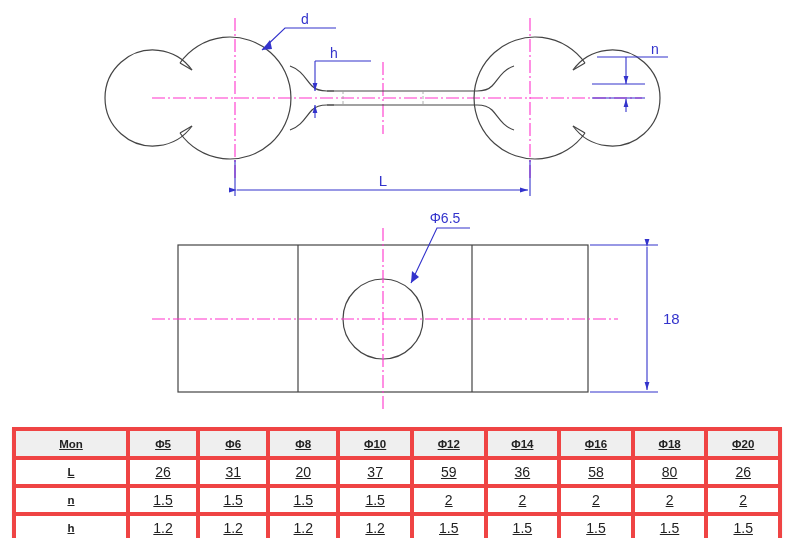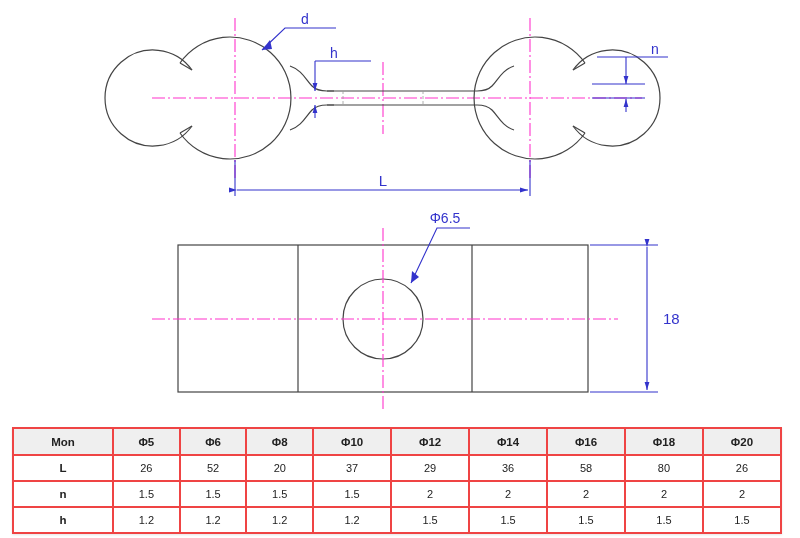--- a/index.html
+++ b/index.html
@@ -15,35 +15,36 @@
   .table-wrap{
     position:absolute;left:12px;top:427px;width:770px;
   }
   table.spec{
     border-collapse:collapse;width:770px;
     font-family:"Liberation Sans", sans-serif;
     background:#ffffff;
     box-shadow:0 1px 2px rgba(0,0,0,.10);
   }
   table.spec th, table.spec td{
-    border:2px solid #ef4444;
+    border:4px solid #ef4444;
     text-align:center;
     vertical-align:middle;
     height:24px;
-    padding:0 10px;
+    padding:0 16px;
     color:#222222;
+    text-decoration:underline;
   }
   table.spec thead th{
     background:#efefef;
     font-size:11.5px;
     font-weight:bold;
     height:25px;
   }
   table.spec tbody td{
-    font-size:11px;
+    font-size:14px;
     font-weight:normal;
   }
   table.spec tbody td.rowhead{
     font-weight:bold;
     font-size:11.5px;
   }
   table.spec th:first-child{width:78px;}
   table.spec td:first-child{width:78px;}
 </style>
 </head>
@@ -157,24 +158,24 @@
           <th>Φ14</th>
           <th>Φ16</th>
           <th>Φ18</th>
           <th>Φ20</th>
         </tr>
       </thead>
       <tbody>
         <tr>
           <td class="rowhead">L</td>
           <td>26</td>
-          <td>52</td>
+          <td>31</td>
           <td>20</td>
           <td>37</td>
-          <td>29</td>
+          <td>59</td>
           <td>36</td>
           <td>58</td>
           <td>80</td>
           <td>26</td>
         </tr>
         <tr>
           <td class="rowhead">n</td>
           <td>1.5</td>
           <td>1.5</td>
           <td>1.5</td>

